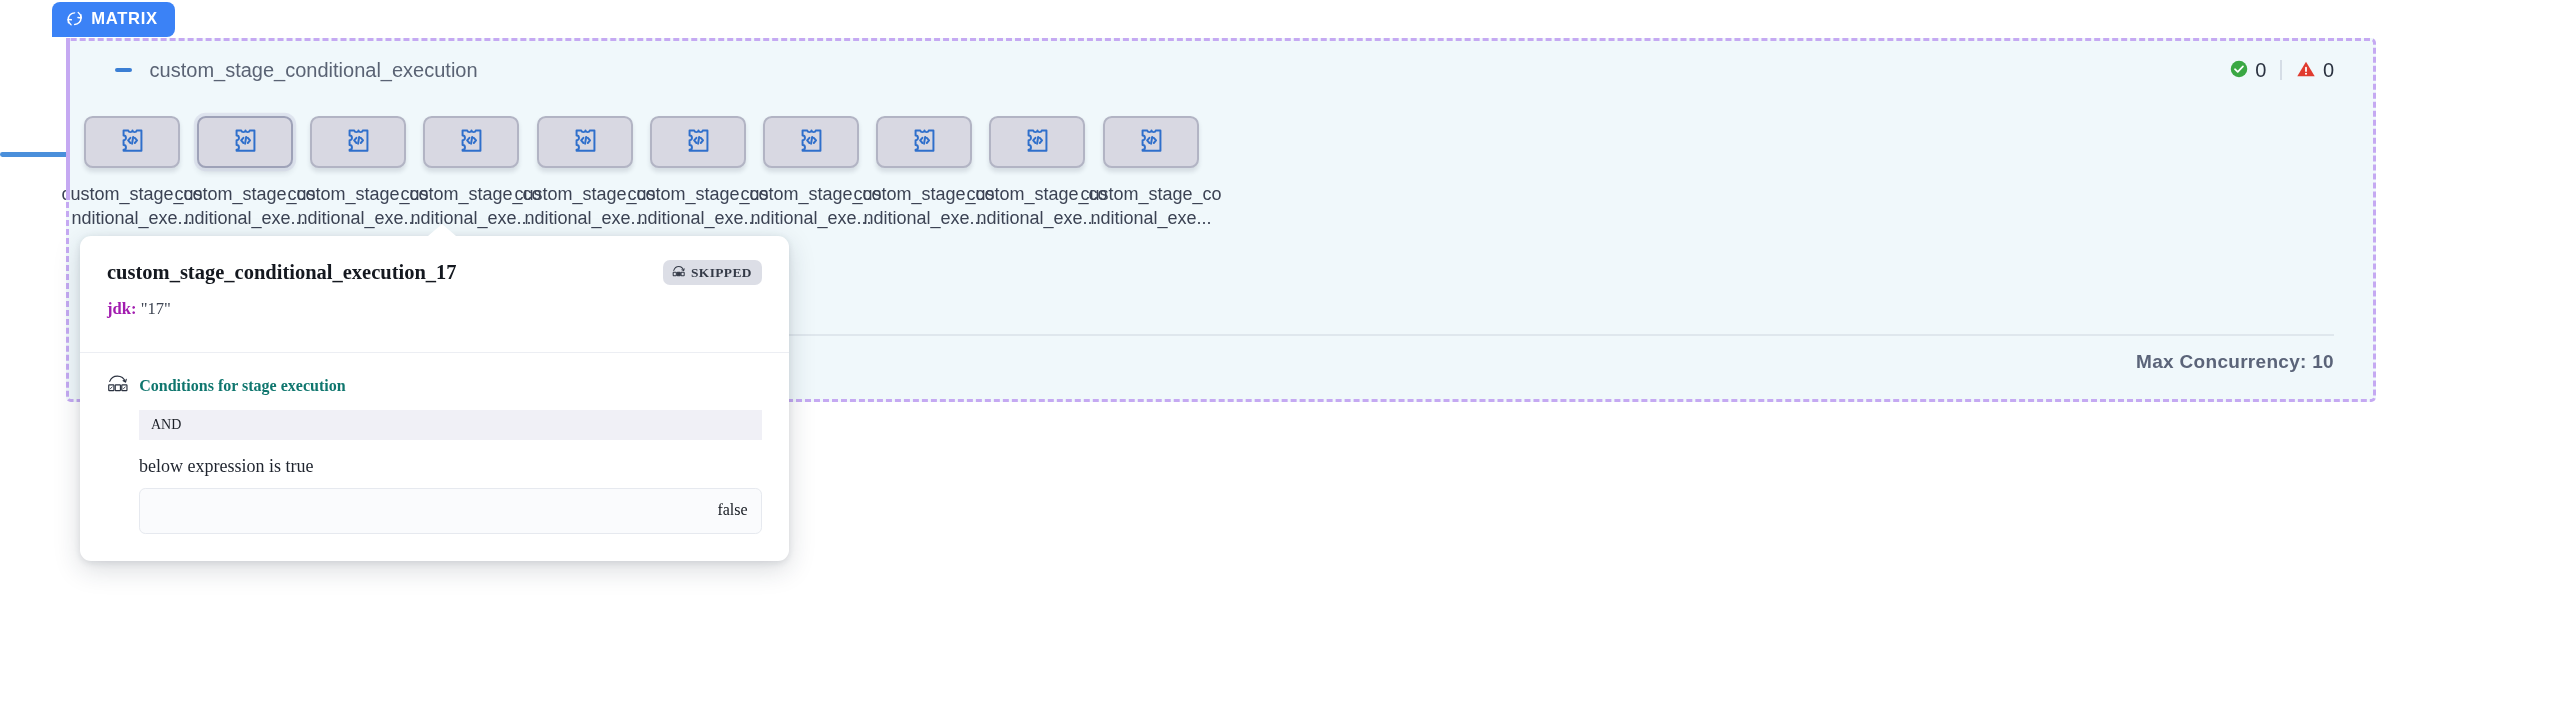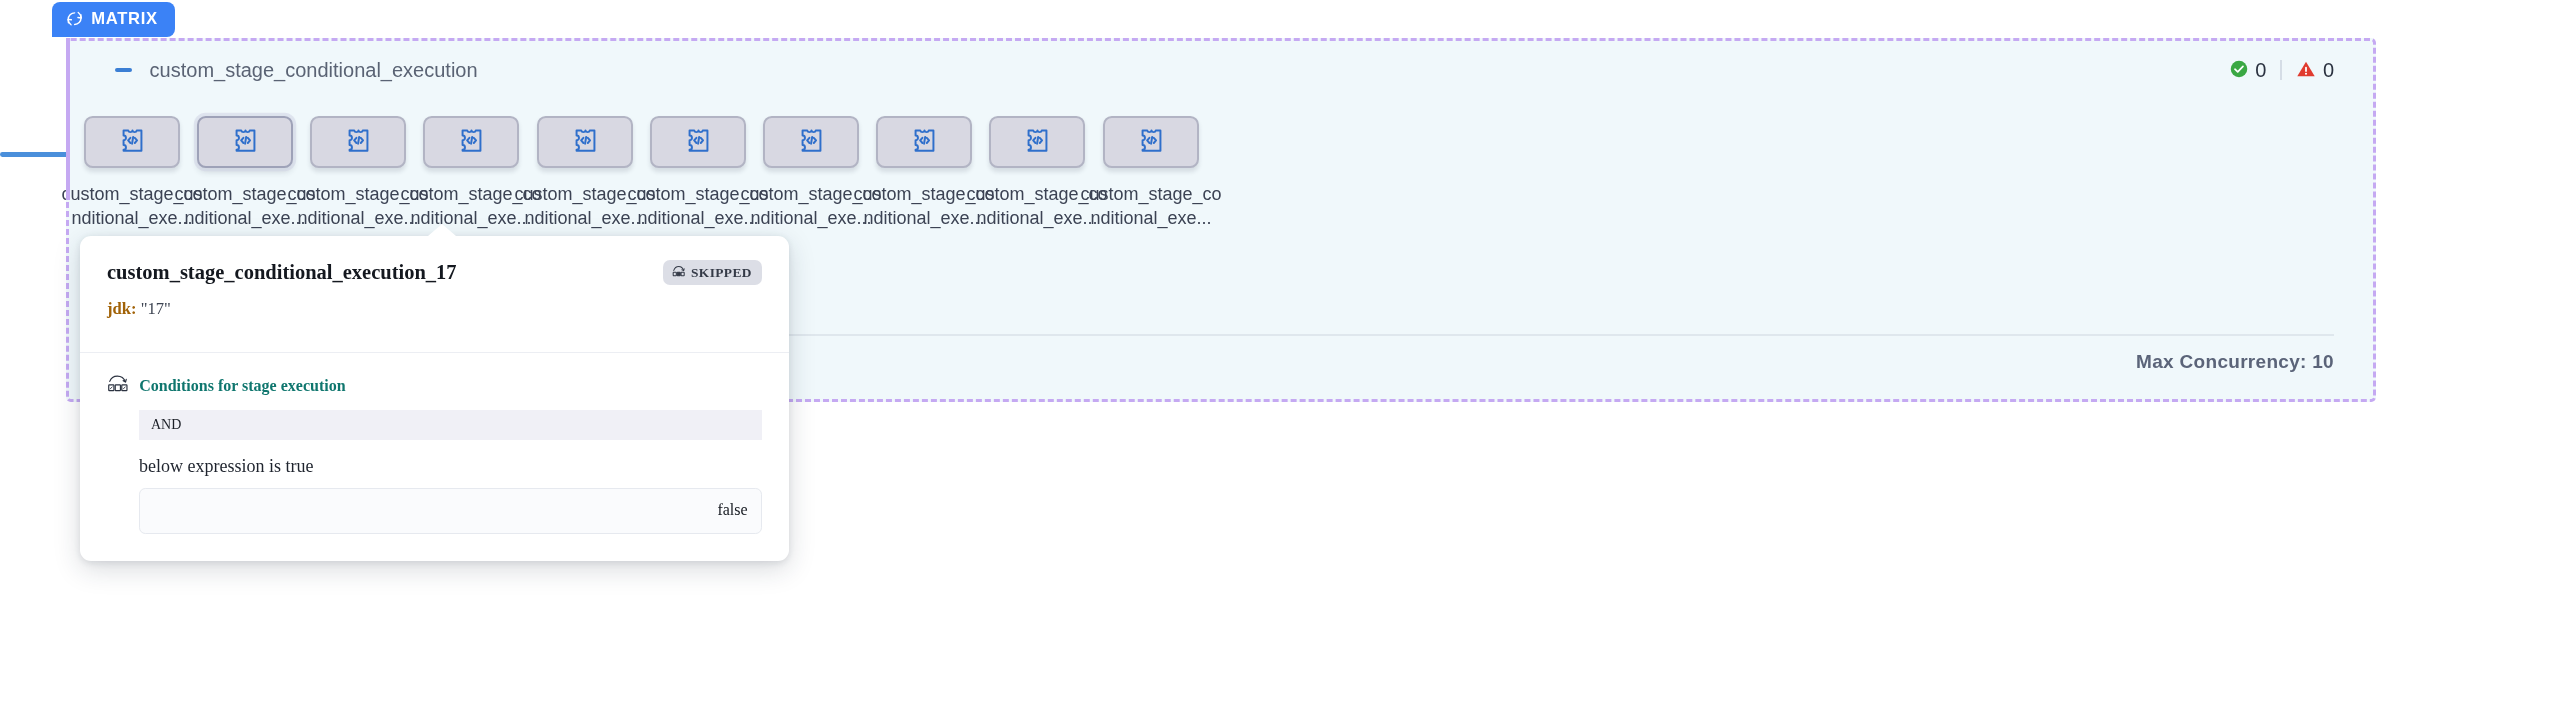--- a/index.html
+++ b/index.html
@@ -274,21 +274,21 @@
     font-weight: 700;
     letter-spacing: 0.4px;
     white-space: nowrap;
   }
   .tt-sub {
     margin-top: 14px;
     font-size: 16.6px;
     color: #3d4char;
     color: #3d4452;
   }
-  .tt-sub b { font-weight: 700; color: #a16207; }
+  .tt-sub b { font-weight: 700; color: #a21caf; }
 
   .tt-body { padding: 20.5px 27px 27px 27px; }
   .tt-section-head {
     display: flex;
     align-items: center;
     gap: 10.2px;
     margin-bottom: 12.6px;
   }
   .tt-section-title {
     font-size: 16px;

